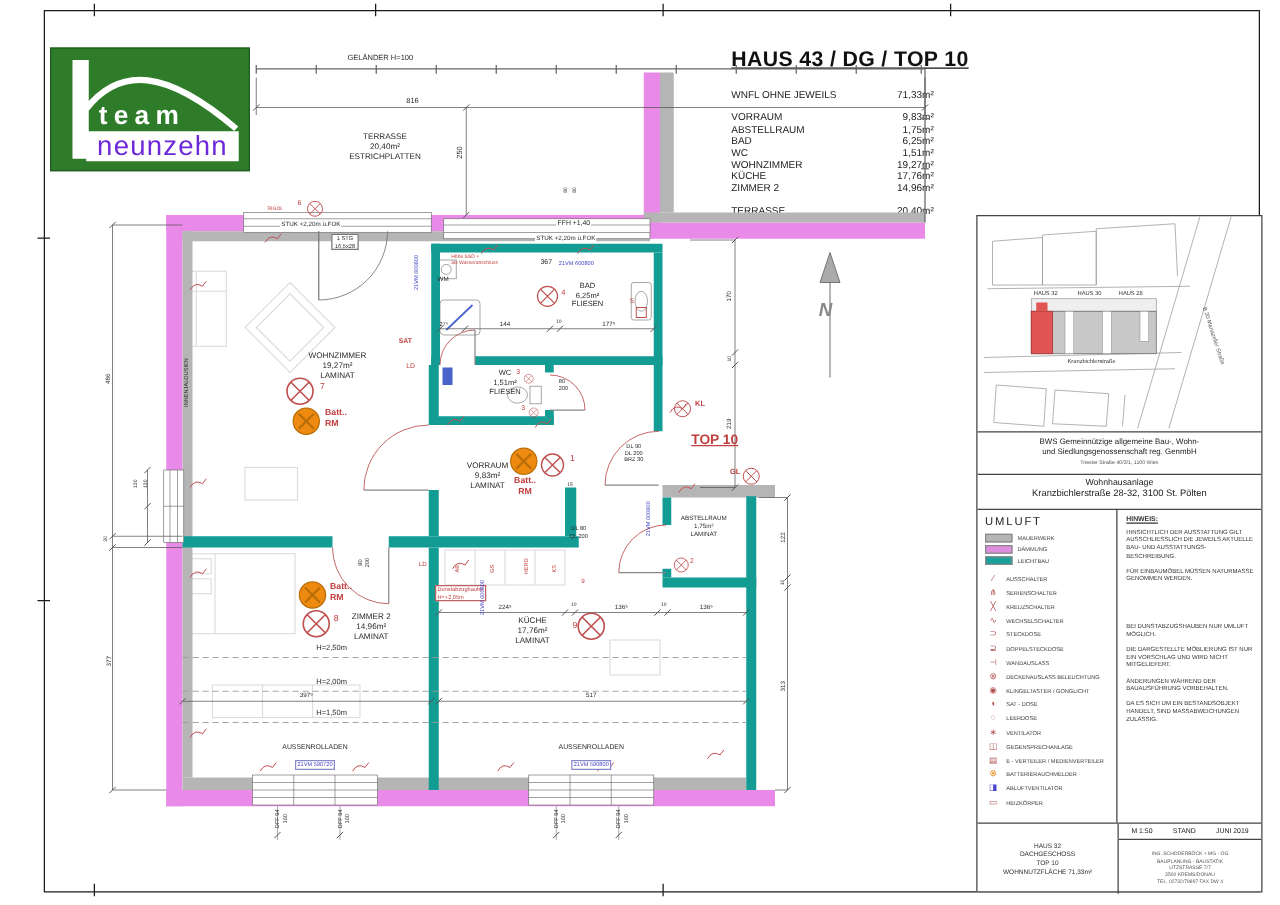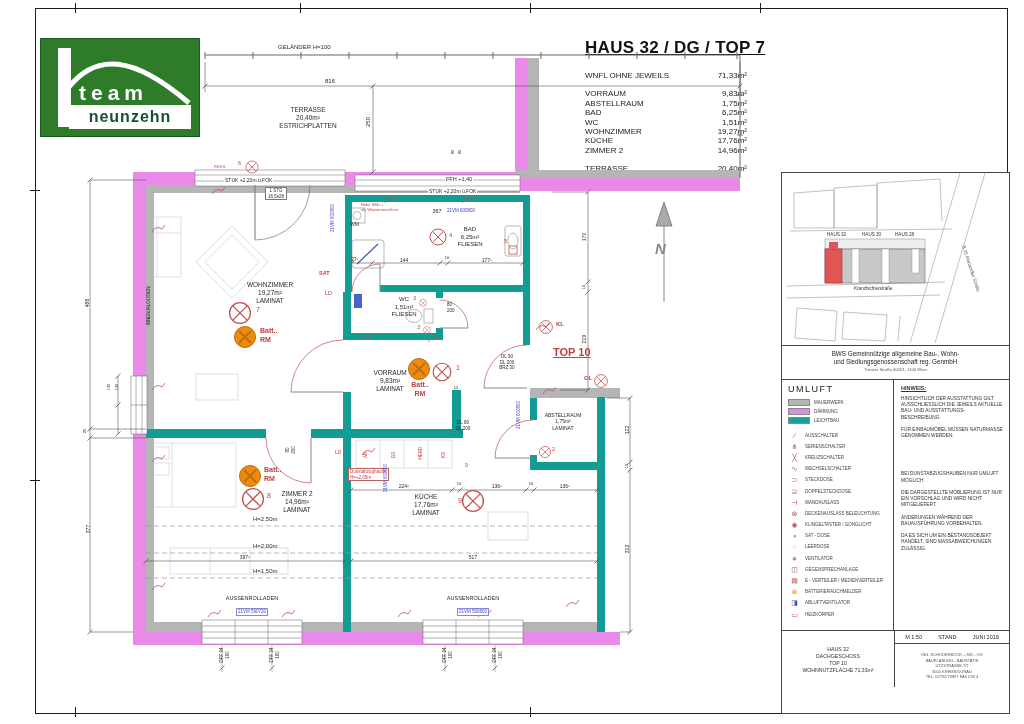--- a/index.html
+++ b/index.html
@@ -5,21 +5,21 @@
   html,body{margin:0;padding:0;background:#fff;font-family:"Liberation Sans",sans-serif;}
   .sheet{position:relative;width:1024px;height:724px;background:#fff;overflow:hidden;color:#222;}
   .frame{position:absolute;left:35px;top:8px;width:971px;height:704px;border:1.5px solid #1b1b1b;}
   .tick{position:absolute;background:#1b1b1b;}
   
   .logo{position:absolute;left:40px;top:38px;width:158px;height:97px;background:#2e7c2a;border:1px solid #1e5a1d;}
   .logo svg{position:absolute;left:0;top:0;}
   .logo-bar{position:absolute;left:17px;top:9px;width:13px;height:79px;background:#fff;}
   .logo-team{position:absolute;left:38px;top:42px;font-size:21px;font-weight:bold;color:#fff;letter-spacing:5px;}
   .logo-nz{position:absolute;left:28px;top:66px;width:122px;height:24px;background:#fff;display:flex;align-items:center;justify-content:center;}
-  .logo-nz span{color:#14532d;font-size:16px;font-weight:bold;letter-spacing:1px;}
+  .logo-nz span{color:#6d28d9;font-size:22px;font-weight:normal;letter-spacing:1px;}
   
   .tb{position:absolute;left:585px;top:38px;width:195px;}
   .tb-title{font-size:17px;font-weight:bold;text-decoration:underline;letter-spacing:.3px;color:#111;margin-bottom:13px;}
   .tb-row{display:flex;justify-content:space-between;font-size:8px;line-height:9.4px;color:#222;width:162px;}
   .tb-gap{height:9px;}
   
   .pl{position:absolute;font-size:6.5px;line-height:1.25;color:#2a2a2a;white-space:nowrap;}
   .c{transform:translateX(-50%);text-align:center;}
   .cc{transform:translate(-50%,-50%);text-align:center;}
   .rotc{transform:translate(-50%,-50%) rotate(-90deg);text-align:center;}
@@ -100,21 +100,21 @@
       <path d="M28,48 C55,14 92,16 148,64" stroke="#fff" stroke-width="5" fill="none"></path>
     </svg>
     <div class="logo-bar"></div>
     <div class="logo-team">team</div>
     <div class="logo-nz">
         <span>neunzehn</span>
       </div>
   </div>
 
   <div class="tb">
-    <div class="tb-title">HAUS 32 / DG / TOP 7</div>
+    <div class="tb-title">HAUS 43 / DG / TOP 10</div>
     <div class="tb-row">
       <span>WNFL OHNE JEWEILS</span>
       <span>71,33m²</span>
     </div>
     <div class="tb-gap"></div>
     <div>
 
         <div class="tb-row">
           <span>VORRAUM</span>
           <span>9,83m²</span>
@@ -623,20 +623,24 @@
       <div class="sp-label" style="left:80px;top:59px">HAUS 30</div>
       <div class="sp-label" style="left:113px;top:59px">HAUS 28</div>
       <div class="sp-label" style="left:72px;top:113px">Kranzbichlerstraße</div>
       <div class="sp-label sp-street2" style="left:184px;top:72px">B 20 Mariazeller Straße</div>
     </div>
     <div class="owner">
       <div class="owner-l">BWS Gemeinnützige allgemeine Bau-, Wohn-</div>
       <div class="owner-l">und Siedlungsgenossenschaft reg. GenmbH</div>
       <div class="owner-s">Triester Straße 40/3/1, 1100 Wien</div>
     </div>
+    <div class="project">
+      <div class="proj-l1">Wohnhausanlage</div>
+      <div class="proj-l2">Kranzbichlerstraße 28-32, 3100 St. Pölten</div>
+    </div>
     <div class="legendrow">
       <div class="legend">
         <div class="leg-title">UMLUFT</div>
         <div class="mat-row">
           <span class="swatch sw-g"></span>
           <span class="mat-label">MAUERWERK</span>
         </div>
         <div class="mat-row">
           <span class="swatch sw-m"></span>
           <span class="mat-label">DÄMMUNG</span>

